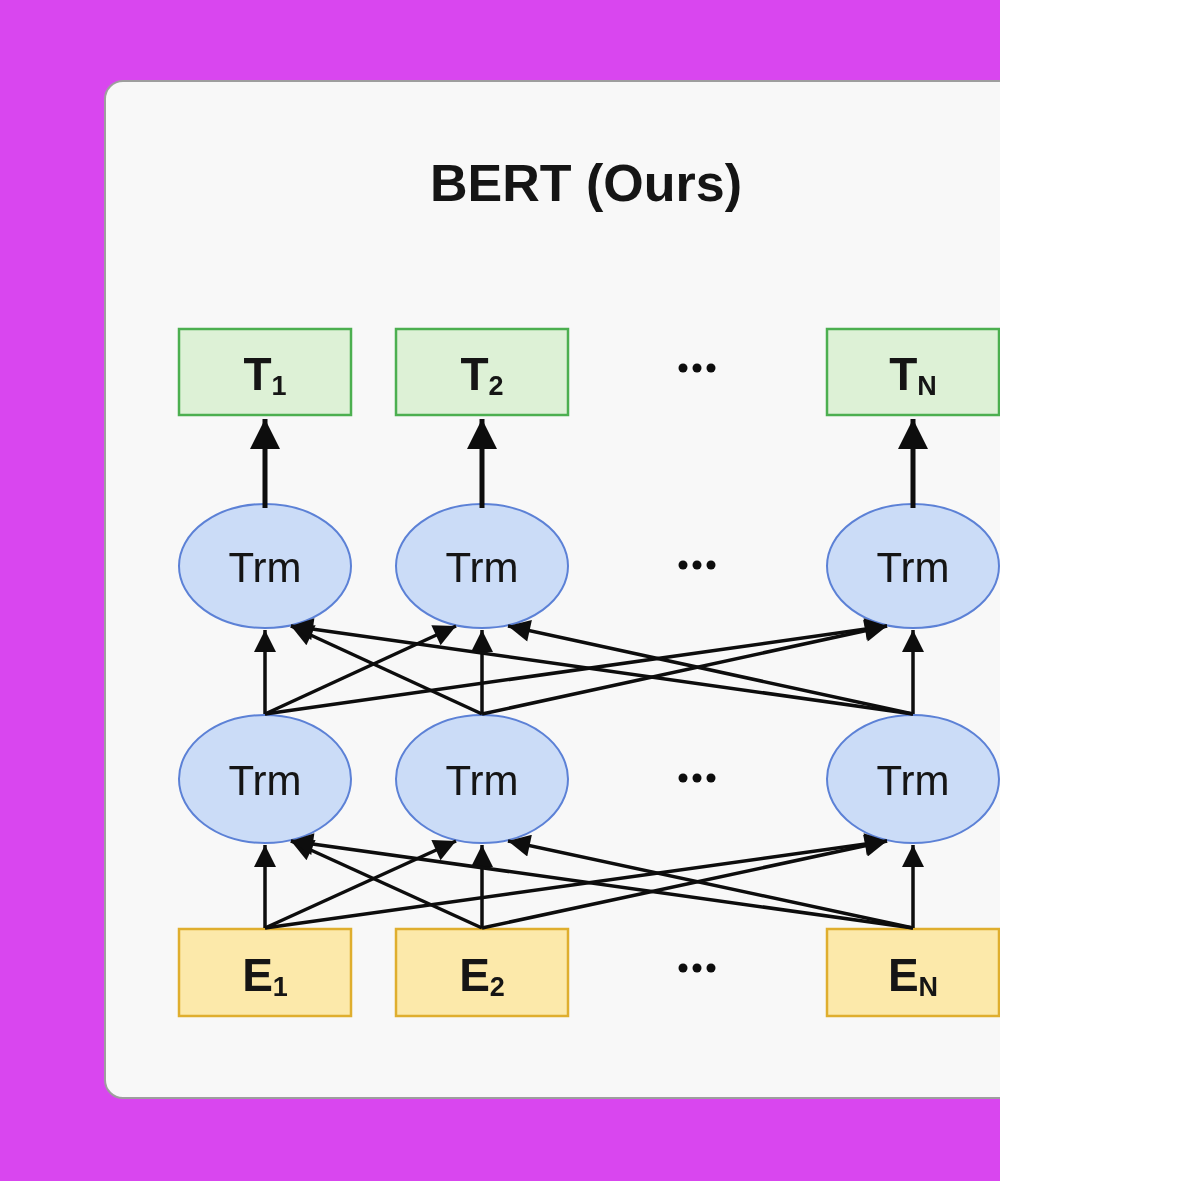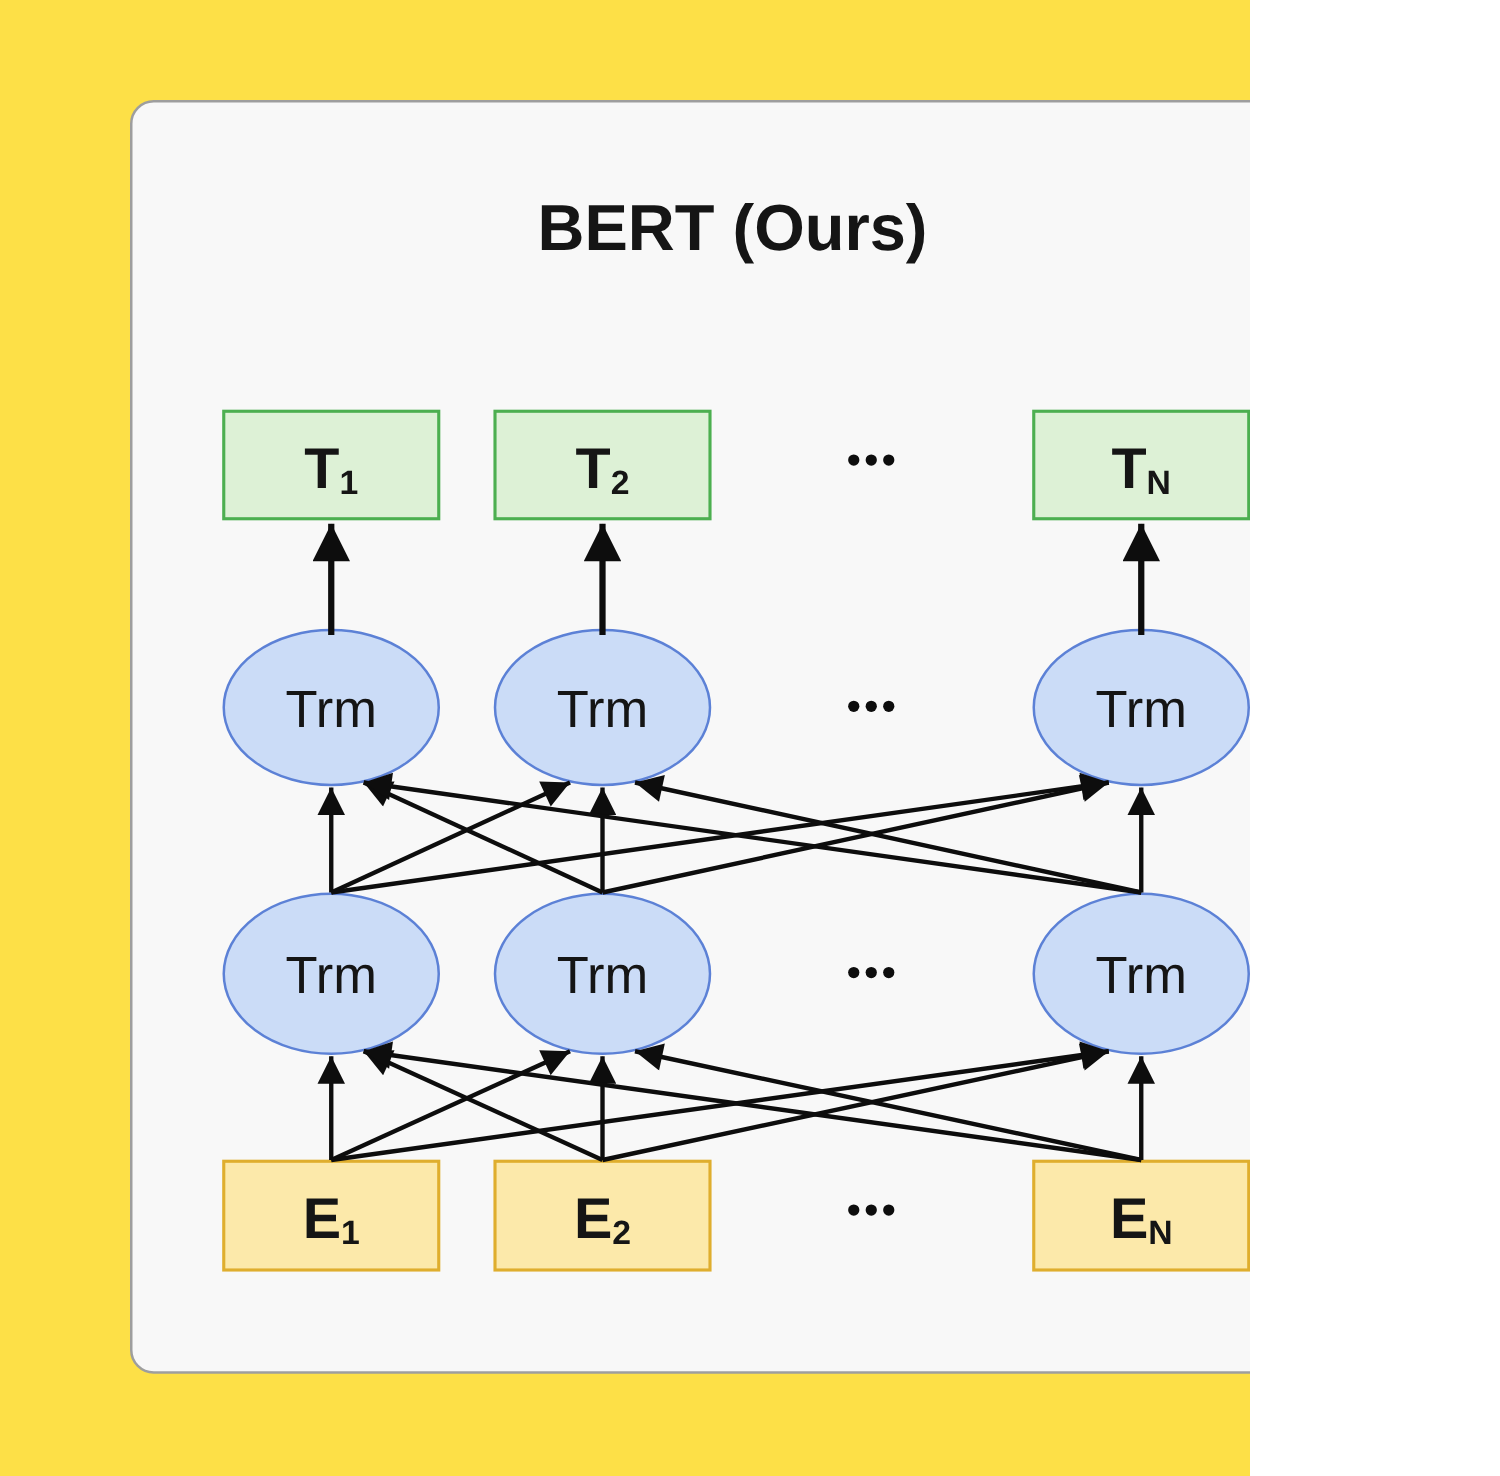--- a/index.html
+++ b/index.html
@@ -5,21 +5,21 @@
   html, body {
     margin: 0;
     padding: 0;
     background: #ffffff;
     font-family: "Liberation Sans", sans-serif;
   }
   .stage {
     position: relative;
     width: 1000px;
     height: 1181px;
-    background: #fde047;
+    background: #d946ef;
     overflow: hidden;
   }
   svg { display: block; }
   text { font-family: "Liberation Sans", "DejaVu Sans", sans-serif; }
   .diagram-title { font-weight: 600; }
   .node-label { font-weight: 600; }
   .trm-label { font-weight: 400; }
 </style>
 </head>
 <body>

